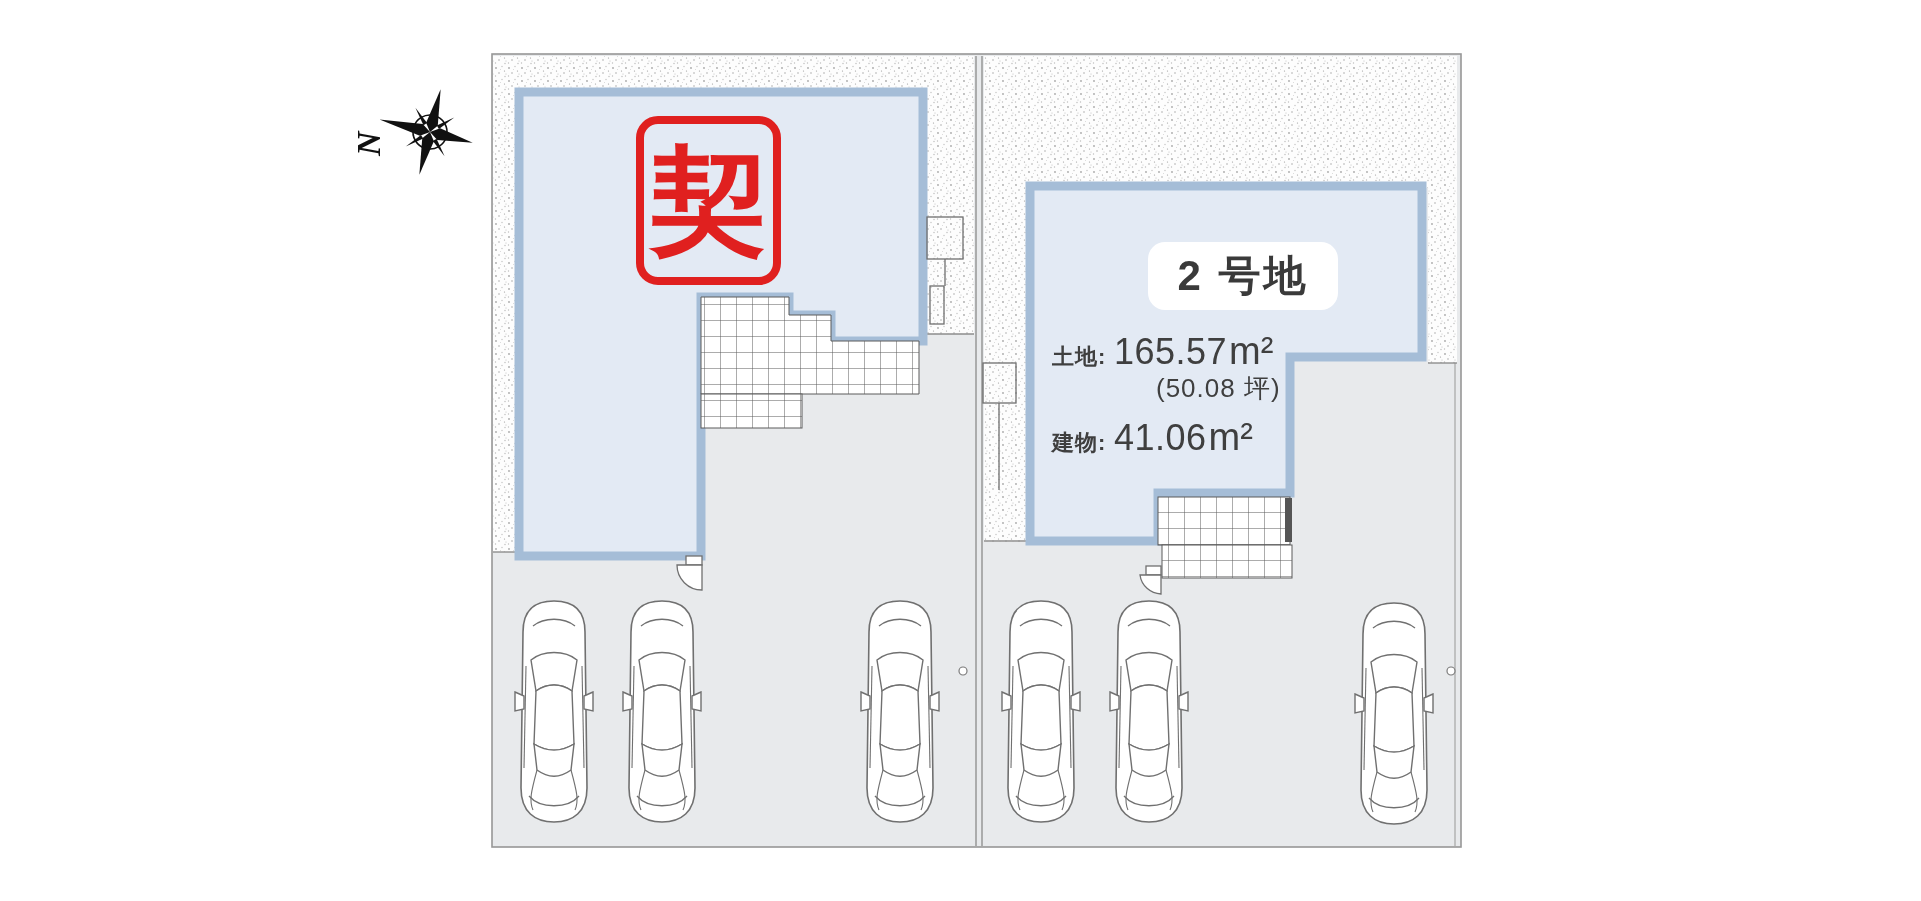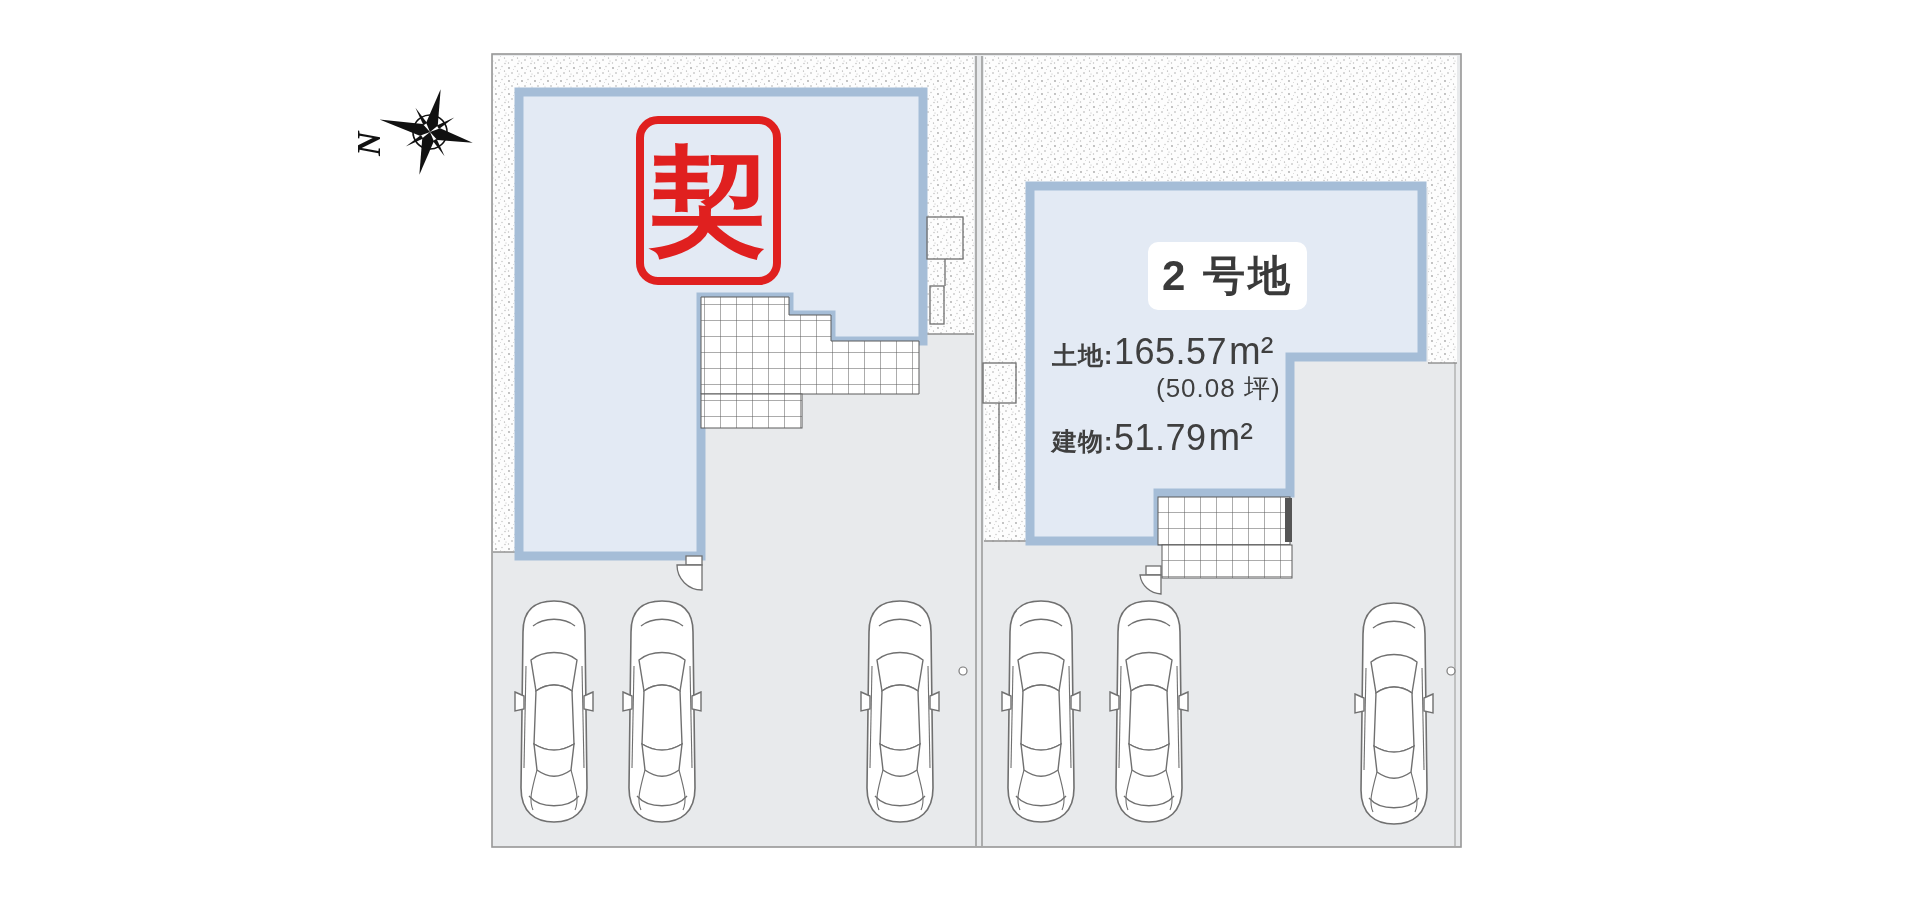--- a/index.html
+++ b/index.html
@@ -8,28 +8,28 @@
   #plan-svg{position:absolute;left:0;top:0;}
 
   
   .stamp{position:absolute;left:636px;top:116px;width:129px;height:153px;
          border:8px solid #e0201f;border-radius:22px;
          display:flex;align-items:center;justify-content:center;background:transparent;}
   .stamp span{color:#e0201f;font-size:118px;font-weight:bold;line-height:1;
               font-family:"DejaVu Sans","Liberation Sans",sans-serif;}
 
   
-  .lot-label{position:absolute;left:1148px;top:242px;width:159px;height:68px;
-             background:#ffffff;border-radius:10px;display:flex;align-items:center;justify-content:center;}
+  .lot-label{position:absolute;left:1148px;top:242px;width:190px;height:68px;
+             background:#ffffff;border-radius:17px;display:flex;align-items:center;justify-content:center;}
   .lot-label span{font-size:42px;font-weight:bold;color:#3a3a3a;letter-spacing:3px;white-space:nowrap;}
 
   
   .areas{position:absolute;left:1052px;top:330px;width:300px;}
   .area-row{display:flex;align-items:baseline;white-space:nowrap;}
-  .area-row .lbl{font-size:25px;font-weight:bold;width:62px;letter-spacing:1px;}
+  .area-row .lbl{font-size:22px;font-weight:bold;width:62px;letter-spacing:1px;}
   .area-row .val{font-size:36px;letter-spacing:0.5px;}
   .area-row .unit{font-size:38px;margin-left:2px;}
   .tsubo{font-size:26px;margin:-2px 0 10px 104px;letter-spacing:1px;}
 
   
   .north{position:absolute;left:352px;top:122px;width:34px;height:34px;
          transform:rotate(-90deg);font-family:"Liberation Serif","DejaVu Serif",serif;
          font-style:italic;font-weight:bold;font-size:34px;color:#111;line-height:1;}
 </style>
 </head>
@@ -163,18 +163,18 @@
 
   <div class="areas">
     <div class="area-row">
       <span class="lbl">土地:</span>
       <span class="val">165.57</span>
       <span class="unit">m²</span>
     </div>
     <div class="tsubo">(50.08 坪)</div>
     <div class="area-row">
       <span class="lbl">建物:</span>
-      <span class="val">51.79</span>
+      <span class="val">41.06</span>
       <span class="unit">m²</span>
     </div>
   </div>
 
 </div>
 
 </body></html>

